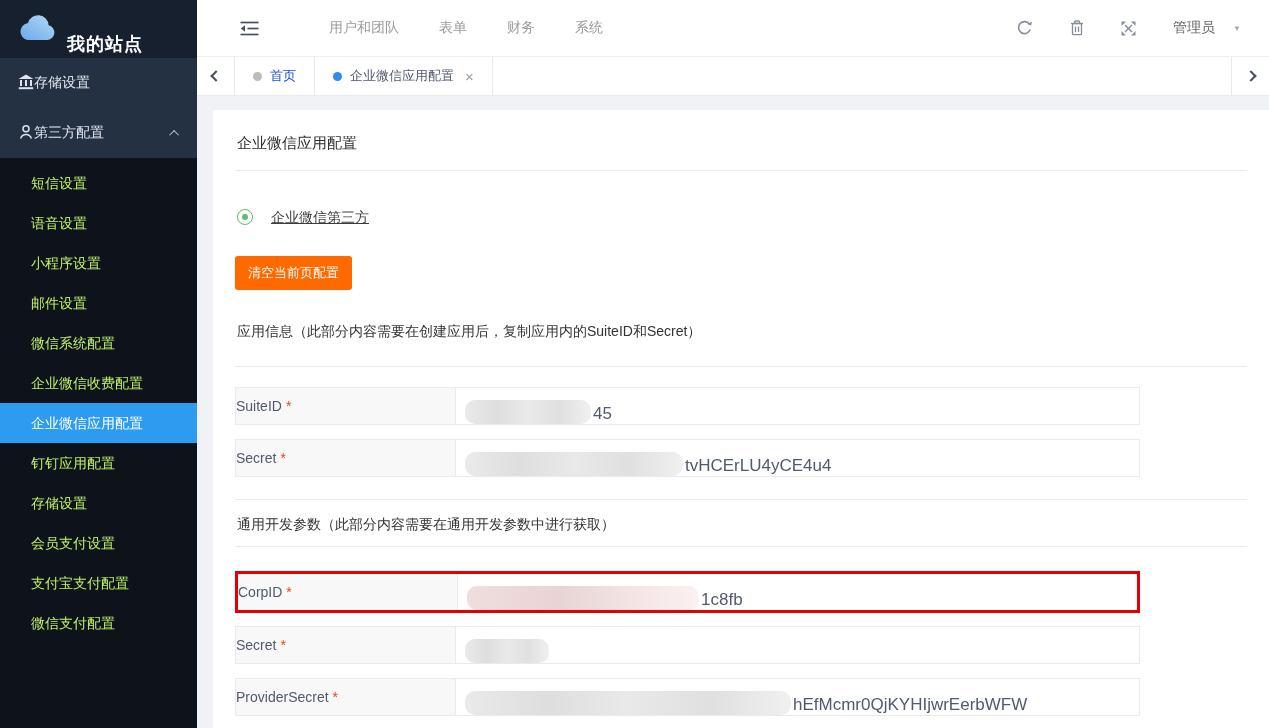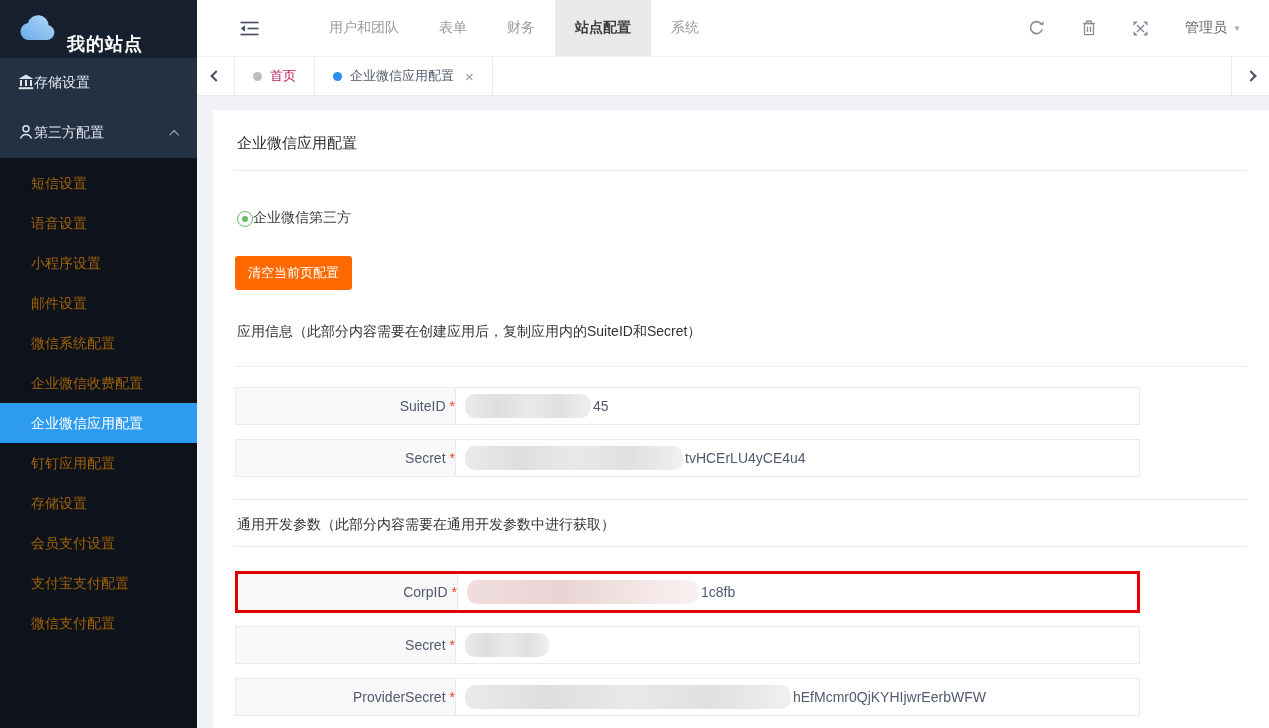--- a/index.html
+++ b/index.html
@@ -11,68 +11,68 @@
   }
 
   
   .sidebar { flex:0 0 197px; width:197px; background:#0d121b; display:flex; flex-direction:column; }
   .logo { height:58px; background:#17202e; display:flex; align-items:center; padding-left:18px; gap:11px; flex:0 0 58px; }
   .logo-text { color:#ffffff; font-size:18px; font-weight:bold; letter-spacing:1px;margin-top:29px; }
   .menu-top { background:#243142; }
   .menu-item { height:50px; display:flex; align-items:center; padding:0 18px; color:#e2e7ef; font-size:14px; cursor:pointer; }
   .menu-item .chev-up { margin-left:auto; width:7px; height:7px; border-left:1.5px solid #b7c0cd; border-top:1.5px solid #b7c0cd; transform:rotate(45deg) translateY(2px); }
   .submenu { flex:1; padding-top:5px; }
-  .submenu-item { height:40px; line-height:40px; padding-left:31px; color:#a16207; font-size:14px; cursor:pointer; white-space:nowrap; }
+  .submenu-item { height:40px; line-height:40px; padding-left:31px; color:#bef264; font-size:14px; cursor:pointer; white-space:nowrap; }
   .submenu-item.active { background:#2d9cf0; color:#ffffff; }
 
   
   .main-col { flex:1; display:flex; flex-direction:column; min-width:0;border-radius:7px; }
 
   
   .topbar { flex:0 0 57px; height:57px; background:#fff; display:flex; align-items:center; border-bottom:1px solid #f0f0f0; }
   .fold-btn { margin-left:43px; display:flex; align-items:center; cursor:pointer; }
   .nav { display:flex; margin-left:50px; height:100%; align-items:stretch; }
   .nav-item { padding:0 20px; display:flex; align-items:center; color:#9a9a9a; font-size:14px; cursor:pointer; }
   .nav-item.active { background:#e9e9e9; color:#3c3c3c; font-weight:bold; }
   .top-actions { margin-left:auto; display:flex; align-items:center; gap:37px; }
   .action-btn { display:flex; align-items:center; cursor:pointer; }
-  .user { display:flex; align-items:center; gap:6px; color:#666; font-size:14px; margin:0 28px 0 0; cursor:pointer; }
+  .user { display:flex; align-items:center; gap:18px; color:#666; font-size:14px; margin:0 28px 0 0; cursor:pointer; }
   .caret { font-size:8px; color:#a6a6a6; }
 
   
   .tabbar { flex:0 0 39px; height:39px; background:#fff; display:flex; align-items:stretch; border-bottom:1px solid #e8eaec; }
   .tab-nav-btn { width:38px; display:flex; align-items:center; justify-content:center; cursor:pointer; border-right:1px solid #e8eaec; }
   .tab-nav-btn.right { margin-left:auto; border-right:none; border-left:1px solid #e8eaec; }
   .chevL { width:8px; height:8px; border-left:2px solid #495060; border-bottom:2px solid #495060; transform:rotate(45deg); }
   .chevR { width:8px; height:8px; border-left:2px solid #495060; border-bottom:2px solid #495060; transform:rotate(225deg); }
-  .tab { display:flex; align-items:center; gap:8px; padding:0 18px; border-right:1px solid #e8eaec; font-size:13px; color:#be185d; cursor:pointer; white-space:nowrap; }
+  .tab { display:flex; align-items:center; gap:8px; padding:0 18px; border-right:1px solid #e8eaec; font-size:13px; color:#1d4ed8; cursor:pointer; white-space:nowrap; }
   .dot { width:9px; height:9px; border-radius:50%; background:#bdbdbd; }
   .tab.active { color:#515a6e; }
   .tab.active .dot { background:#2d8cf0; }
   .tab-close { color:#9a9a9a; font-size:15px; margin-left:3px; line-height:1; }
 
   
   .content { flex:1; background:#f0f2f5; padding:14px 0 0 16px; overflow:hidden; }
   .card { background:#fff; height:100%; padding:18px 22px 0 22px; }
   .card-title { font-size:15px; color:#2e2e2e; padding:6px 0 17px 2px; }
   .divider { height:1px; background:#e8eaec; }
-  .radio-row { margin:38px 0 0 2px; display:flex; align-items:flex-end; gap:0; font-size:14px; color:#3c3c3c; cursor:pointer; }
+  .radio-row { margin:38px 0 0 2px; display:flex; align-items:flex-start; gap:18px; font-size:14px; color:#3c3c3c; cursor:pointer;text-decoration:underline; }
   .radio { width:16px; height:16px; border-radius:50%; border:1px solid #64bb6a; position:relative; flex:0 0 16px; }
   .radio::after { content:""; position:absolute; left:4px; top:4px; width:6px; height:6px; border-radius:50%; background:#64bb6a; }
   .clear-btn { display:inline-block; margin-top:29px; background:#ff6a00; color:#fff; border:none; font-size:13px; padding:8px 13px; border-radius:3px; cursor:pointer; font-family:inherit; }
   .section-label { font-size:14px; color:#333; margin:33px 0 0 2px; padding-bottom:25px; }
   .section-label.second { margin-top:16px; padding-bottom:12px; }
   .sec2-divider { margin-top:22px; }
   .form-table { margin-top:20px; width:905px; }
   .form-table.second { margin-top:24px; }
   .form-row { display:flex; border:1px solid #e8eaec; margin-bottom:14px; height:38px; background:#fff; }
   .form-row.highlighted { border:3px solid #e30000; height:42px; margin-bottom:13px; }
-  .label-cell { width:220px; flex:0 0 220px; background:#f8f8f9; border-right:1px solid #e8eaec; display:flex; align-items:center; justify-content:flex-end; gap:4px; font-size:14px; color:#515a6e; }
+  .label-cell { width:220px; flex:0 0 220px; background:#f8f8f9; border-right:1px solid #e8eaec; display:flex; align-items:center; justify-content:flex-start; gap:4px; font-size:14px; color:#515a6e; }
   .req { color:#ed4014; }
-  .value-cell { flex:1; display:flex; align-items:center; padding-left:9px; font-size:14px; color:#515a6e; cursor:text; }
+  .value-cell { flex:1; display:flex; align-items:flex-end; padding-left:9px; font-size:17px; color:#515a6e; cursor:text; }
   .pill { height:24px; border-radius:10px; background:linear-gradient(90deg,#eaeaea,#dedede 25%,#e9e9e9 50%,#e0e0e0 75%,#f0f0f0); flex:0 0 auto; }
   .pill.pink { background:linear-gradient(90deg,#f0dddd,#e8d4d4 40%,#f5e6e6 75%,#faf1f1); }
   .tail { margin-left:2px; white-space:nowrap; }
 </style>
 </head>
 <body>
 
 <aside class="sidebar">
   <div class="logo">
     <span>
@@ -140,21 +140,20 @@
           <line x1="7.5" y1="7.5" x2="18.5" y2="7.5"></line>
           <line x1="0.5" y1="13.5" x2="18.5" y2="13.5"></line>
         </g>
         <path d="M5 4.2 L0.8 7.5 L5 10.8 z" fill="#495060"></path>
       </svg>
     </span>
     <nav class="nav">
       <div class="nav-item">用户和团队</div>
       <div class="nav-item">表单</div>
       <div class="nav-item">财务</div>
-      <div class="nav-item active">站点配置</div>
       <div class="nav-item">系统</div>
     </nav>
     <div class="top-actions">
       <span class="action-btn">
         <svg width="17" height="16" viewBox="0 0 17 16" fill="none">
           <path d="M14.2 9.6 a6 6 0 1 1 -0.6-5.2" stroke="#868e9c" stroke-width="1.6"></path>
           <path d="M15.9 1.6 l-0.6 3.8 -3.7-1.1 z" fill="#868e9c"></path>
         </svg>
       </span>
       <span class="action-btn">

